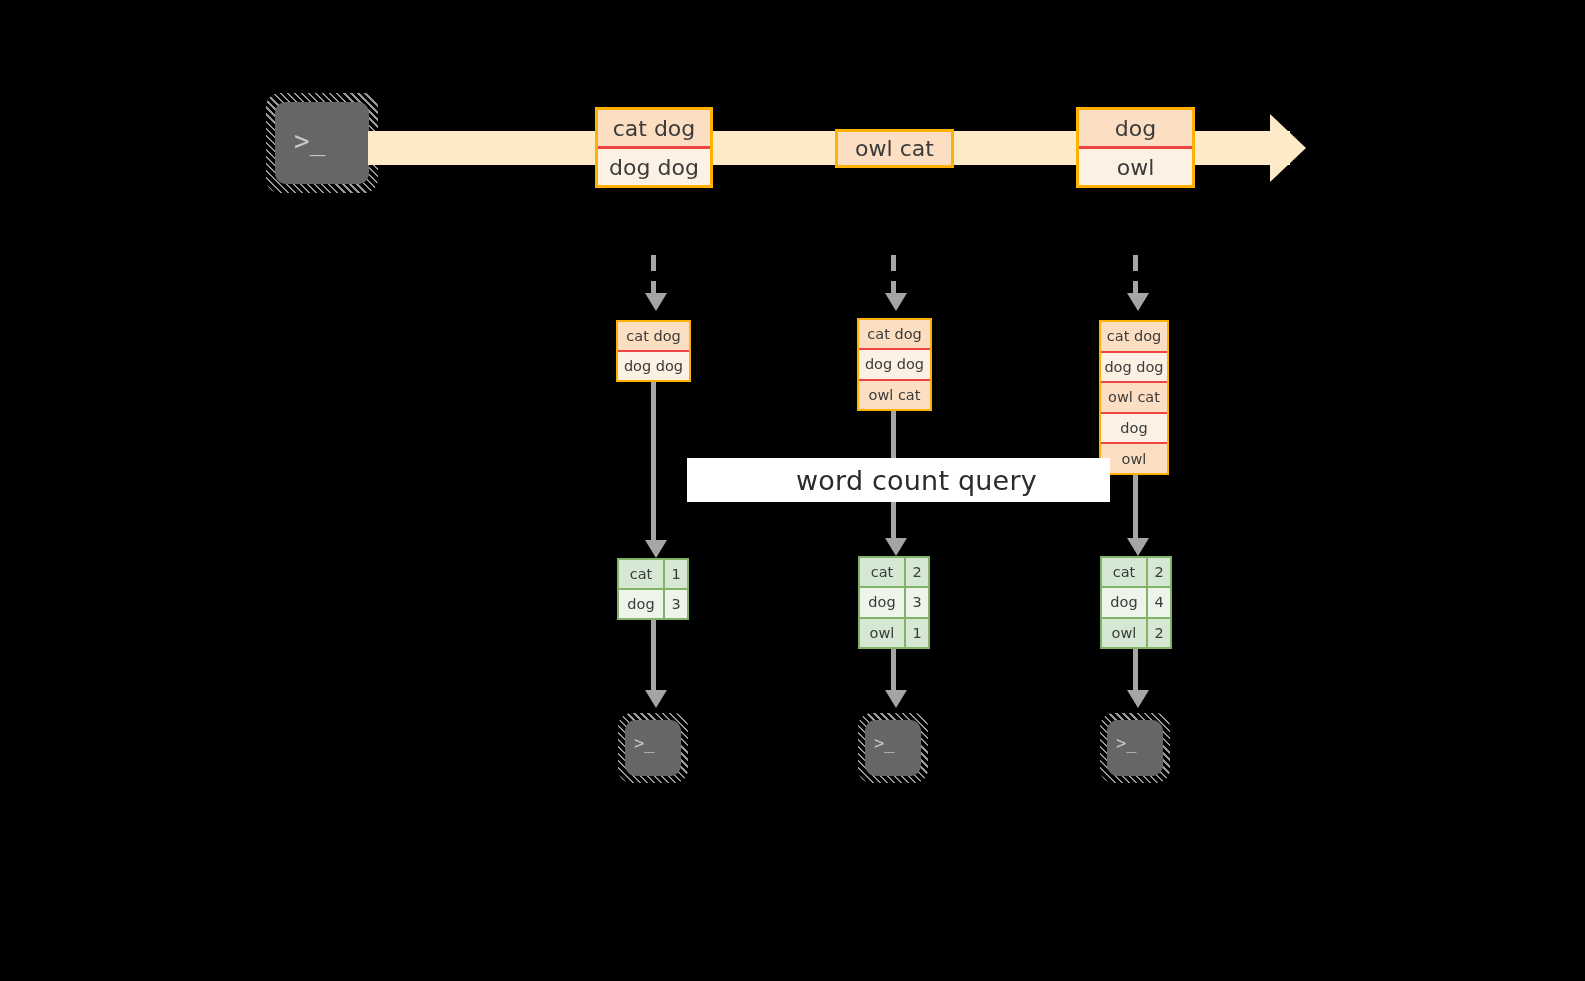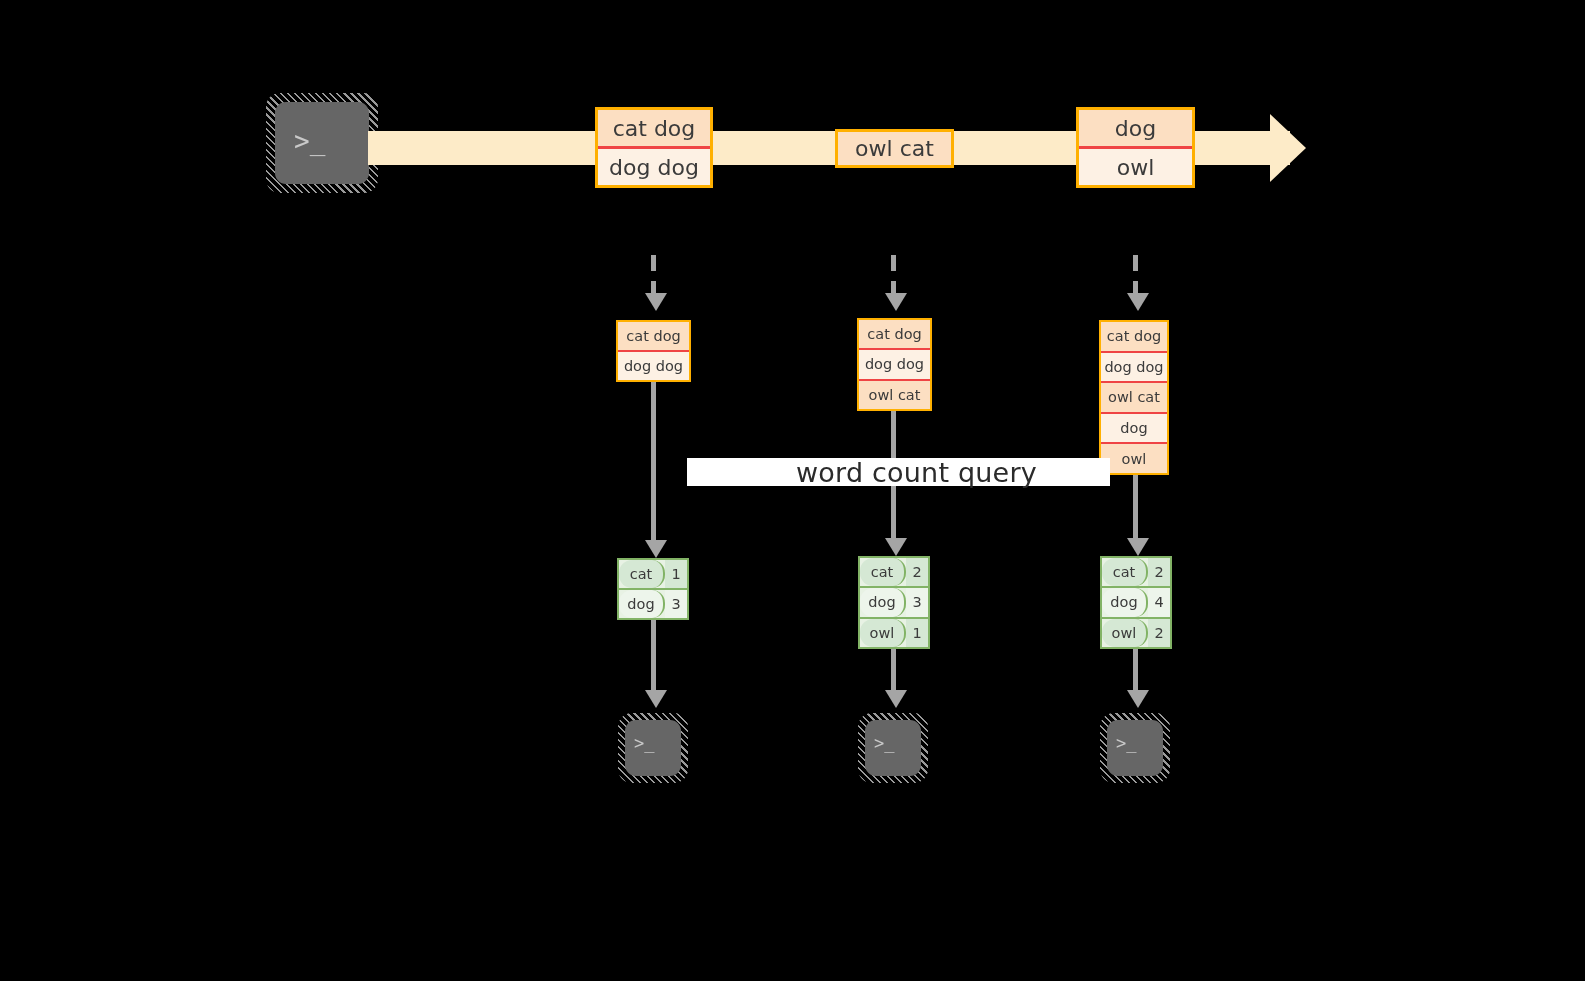--- a/index.html
+++ b/index.html
@@ -99,21 +99,20 @@
     display: flex;
     align-items: center;
     justify-content: center;
     font-size: 14.5px;
     color: #3b3b3b;
     white-space: nowrap;
   }
   .gcell.word {
     flex: 0 0 46px;
     border-right: 2px solid #82B366;
-    border-radius: 13px;
   }
   .gcell.count { flex: 1 1 auto; }
   .grow.dark .gcell { background: #D5E8D4; }
   .grow.light .gcell { background: #EDF5EB; }
 
   
   .conn {
     position: absolute;
     width: 5px;
     background: #A5A5A5;
@@ -268,17 +267,17 @@
     </div>
   </div>
 
   <div class="conn" style="left:1133px; top:649px; height:43px;"></div>
   <div class="arrowhead" style="left:1127px; top:690px;"></div>
 
   <div class="term-hatch" style="left:1100px; top:713px; width:70px; height:70px;"></div>
   <div class="term-body" style="left:1107px; top:720px; width:56px; height:56px;"></div>
   <div class="term-glyph" style="left:1116px; top:735px; font-size:17px;">&gt;_</div>
 
-  <div class="banner" style="left:687px; top:458px; width:423px; height:28px;padding-left:36px;">
+  <div class="banner" style="left:687px; top:458px; width:423px; height:44px;padding-left:36px;">
     <span class="banner-label">word count query</span>
   </div>
 
 </div>
 
 </body></html>

